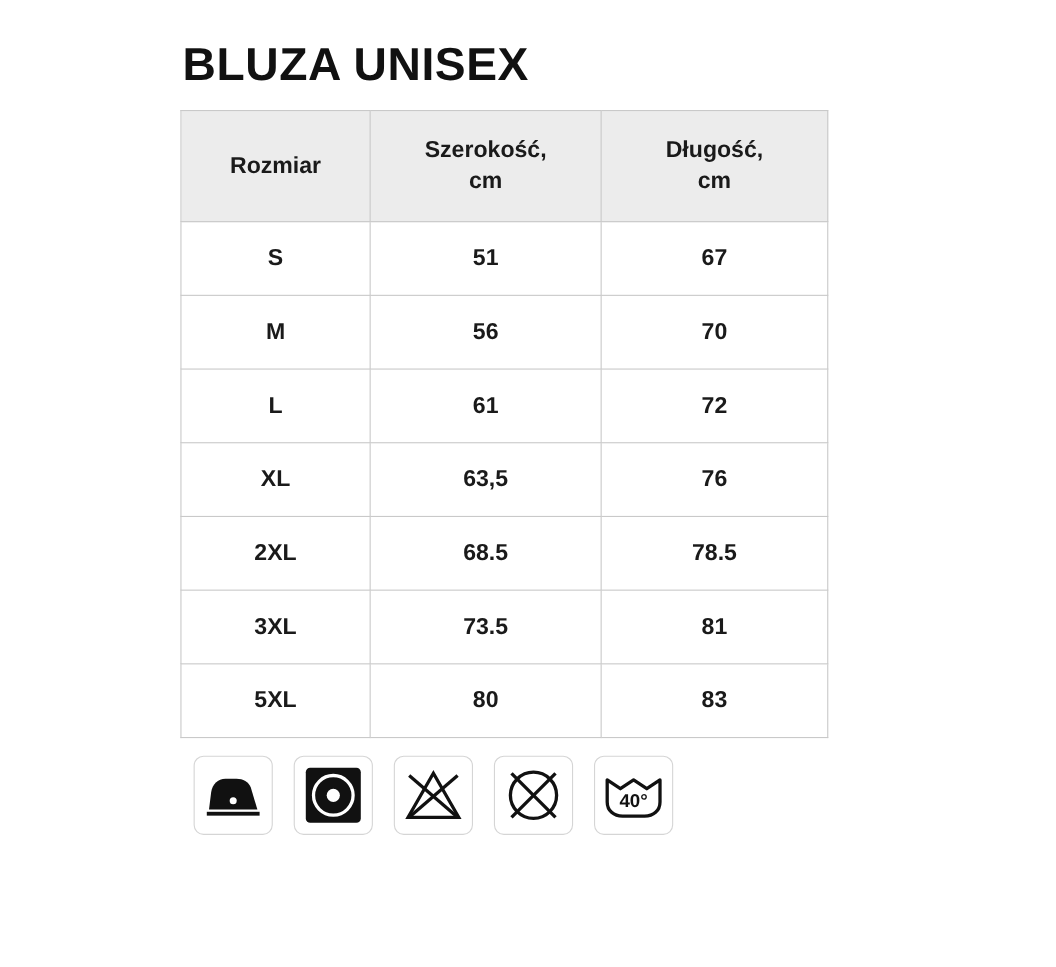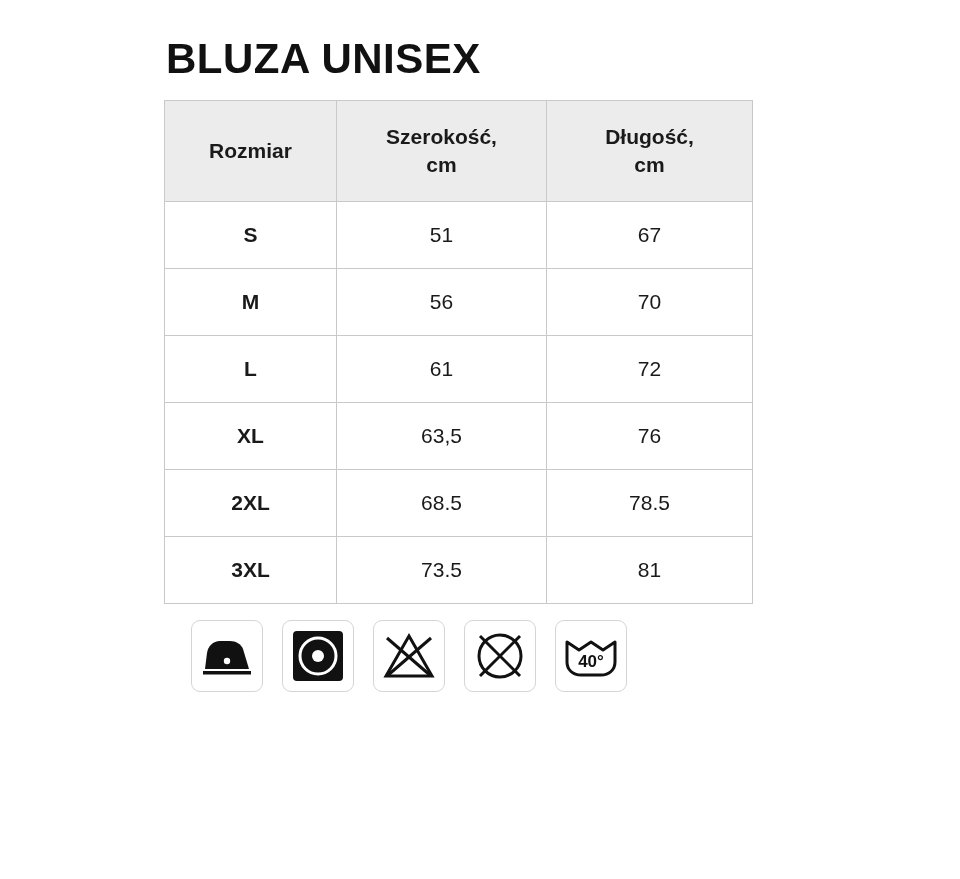--- a/index.html
+++ b/index.html
@@ -45,35 +45,35 @@
   }
   table.size-table thead th {
     background: #ececec;
     font-weight: bold;
     height: 92px;
     line-height: 1.35;
     padding: 4px 6px;
   }
   table.size-table tbody td {
     height: 62px;
-    font-weight: normal;
+    font-weight: bold;
     padding: 2px 6px;
   }
   table.size-table tbody td.size-cell {
     font-weight: bold;
   }
   col.c-size { width: 172px; }
   col.c-width { width: 210px; }
   col.c-length { width: 206px; }
 
   .care-row {
     display: flex;
     gap: 19px;
     margin-top: 16px;
-    margin-left: 27px;
+    margin-left: 12px;
   }
   .care-icon {
     width: 72px;
     height: 72px;
     border: 1px solid #d5d5d5;
     border-radius: 9px;
     background: #ffffff;
     display: flex;
     align-items: center;
     justify-content: center;
@@ -133,20 +133,25 @@
       <tr>
         <td class="size-cell">2XL</td>
         <td>68.5</td>
         <td>78.5</td>
       </tr>
       <tr>
         <td class="size-cell">3XL</td>
         <td>73.5</td>
         <td>81</td>
       </tr>
+      <tr>
+        <td class="size-cell">5XL</td>
+        <td>80</td>
+        <td>83</td>
+      </tr>
     </tbody>
   </table>
 
   <div class="care-row">
 
     <div class="care-icon">
       <svg width="52" height="42" viewBox="0 0 52 42" aria-hidden="true">
         <path d="M4 34 H48 L42 14 C40 9 35 6 29 6 H19 C12 6 7 11 6 18 Z" fill="#111111"></path>
         <circle cx="26" cy="26" r="3.2" fill="#ffffff"></circle>
         <rect x="2" y="36" width="48" height="3.5" fill="#111111"></rect>

